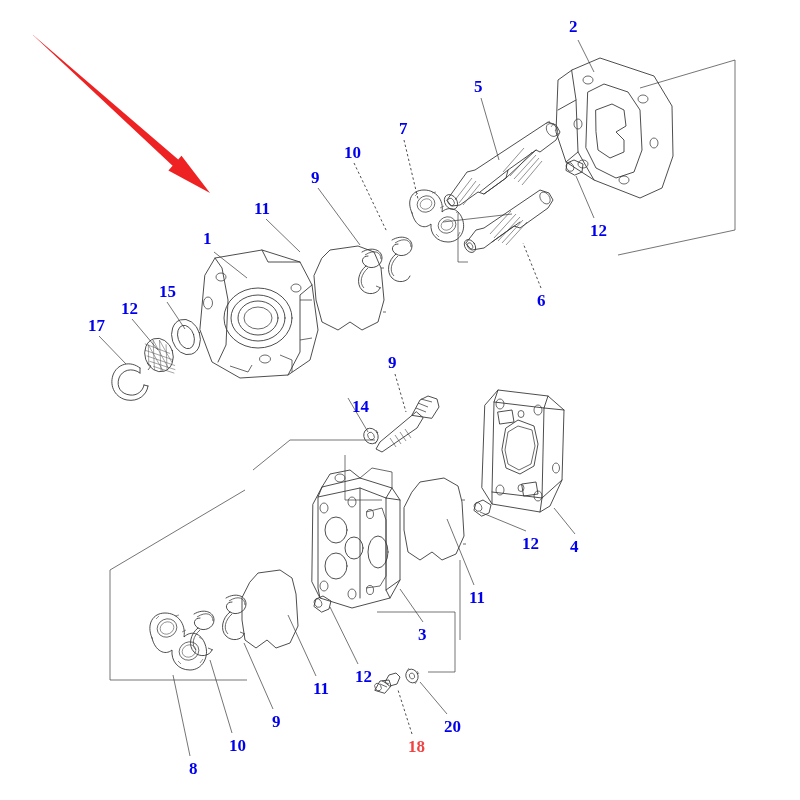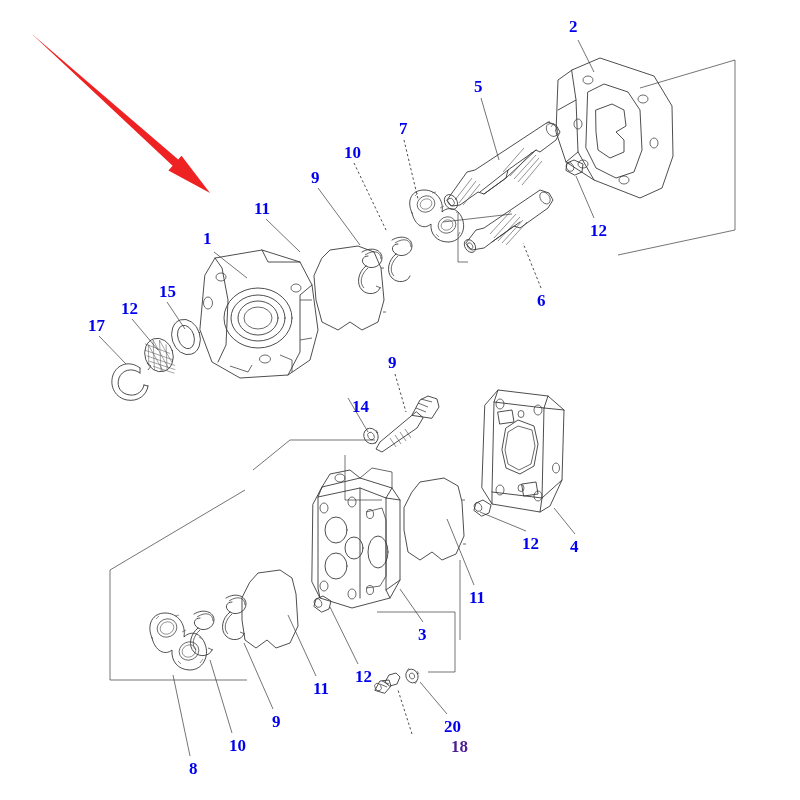--- a/index.html
+++ b/index.html
@@ -385,17 +385,17 @@
       <div class="lbl" style="left: 469px; top: 589px; color: rgb(0, 0, 238);">11</div>
       <div class="lbl" style="left: 313px; top: 680px; color: rgb(0, 0, 238);">11</div>
       <div class="lbl" style="left: 590px; top: 222px; color: rgb(0, 0, 238);">12</div>
       <div class="lbl" style="left: 522px; top: 535px; color: rgb(0, 0, 238);">12</div>
       <div class="lbl" style="left: 355px; top: 668px; color: rgb(0, 0, 238);">12</div>
       <div class="lbl" style="left: 388px; top: 354px; color: rgb(0, 0, 238);">9</div>
       <div class="lbl" style="left: 352px; top: 378px; color: rgb(0, 0, 238); margin-top: 20px;">14</div>
       <div class="lbl" style="left: 88px; top: 317px; color: rgb(0, 0, 238);">17</div>
       <div class="lbl" style="left: 121px; top: 300px; color: rgb(0, 0, 238);">12</div>
       <div class="lbl" style="left: 159px; top: 283px; color: rgb(0, 0, 238);">15</div>
-      <div class="lbl" style="left: 408px; top: 738px; color: #4c1d95; margin-left: 43px;">18</div>
+      <div class="lbl" style="left: 408px; top: 738px; color: #ef4444;">18</div>
       <div class="lbl" style="left: 444px; top: 718px; color: rgb(0, 0, 238);">20</div>
     </div>
 
 </div>
 
 </body></html>

